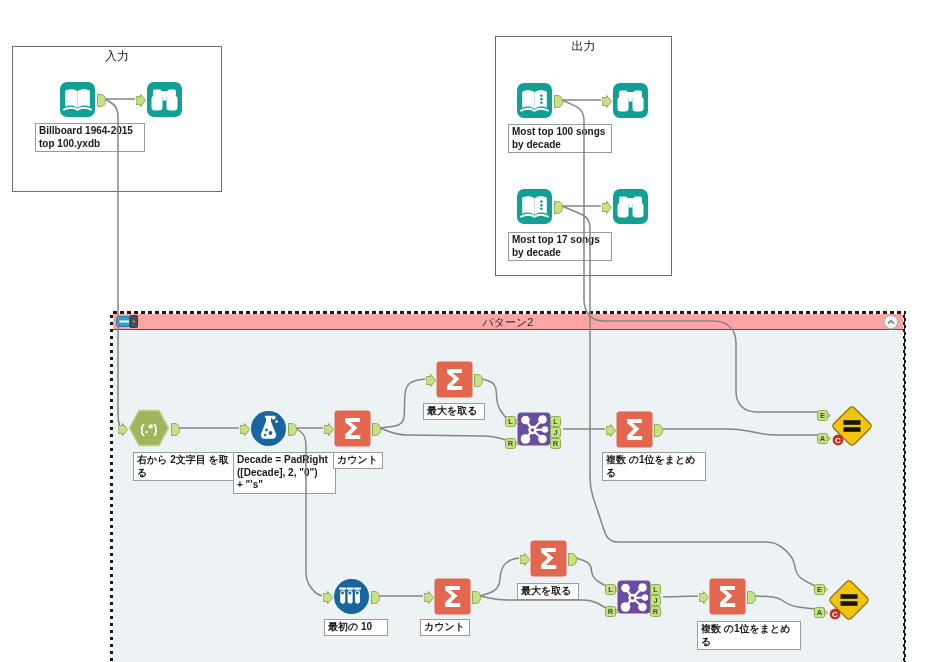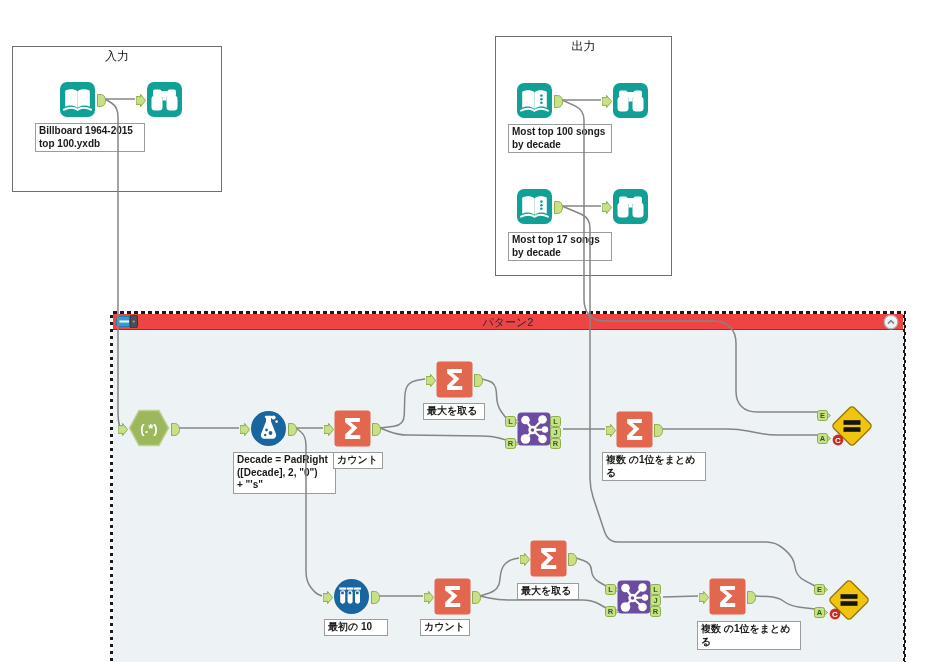--- a/index.html
+++ b/index.html
@@ -5,21 +5,21 @@
   html,body{margin:0;padding:0;background:#fff;}
   #canvas{position:relative;width:929px;height:662px;background:#fff;overflow:hidden;
           font-family:"Liberation Sans","DejaVu Sans",sans-serif;margin-top:28px;}
   
   .tc{position:absolute;background:#fff;border:1px solid #6e6e6e;z-index:1;}
   .tc-title{position:absolute;top:1px;left:0;right:0;text-align:center;font-size:12px;color:#111;}
   
   .tc-sel{position:absolute;z-index:1;
           background:repeating-conic-gradient(#1a1a1a 0 25%,#fff 0 50%) 0 0/7px 7px;}
   .tc-sel-inner{position:absolute;inset:3px;background:#edf2f4;}
-  .tc-sel-header{position:absolute;left:0;right:0;top:0;height:15px;background:#ef4444;
+  .tc-sel-header{position:absolute;left:0;right:0;top:0;height:15px;background:#fca5a5;
                  border-bottom:1px solid #42545c;}
   .tc-sel-title{position:absolute;left:0;right:0;top:1px;text-align:center;font-size:11px;color:#1d2b33;}
   .toggle{position:absolute;left:3px;top:1px;}
   .collapse{position:absolute;right:4px;top:0px;}
   
   #ann-layer{position:absolute;inset:0;z-index:2;pointer-events:none;}
   #wires{position:absolute;inset:0;z-index:3;pointer-events:none;}
   #tool-layer{position:absolute;inset:0;z-index:4;}
   .wire{fill:none;stroke:#858585;stroke-width:1.5px;}
   .tool{position:absolute;}
@@ -57,20 +57,21 @@
     </div>
   </div>
 
   <div id="ann-layer">
       <div class="ann" style="left: 35px; top: 95px; width: 102px;">Billboard 1964-2015
 top 100.yxdb</div>
       <div class="ann" style="left: 508px; top: 96px; width: 96px;">Most top 100 songs
 by decade</div>
       <div class="ann" style="left: 508px; top: 204px; width: 96px;">Most top 17 songs
 by decade</div>
+      <div class="ann" style="left: 133px; top: 424px; width: 99px;">右から 2文字目 を取る</div>
       <div class="ann" style="left: 233px; top: 424px; width: 95px;">Decade = PadRight
 ([Decade], 2, "0")
 + "'s"</div>
       <div class="ann" style="left: 333px; top: 424px; width: 42px;">カウント</div>
       <div class="ann" style="left: 423px; top: 375px; width: 54px;">最大を取る</div>
       <div class="ann" style="left: 602px; top: 424px; width: 96px;">複数 の1位をまとめる</div>
       <div class="ann" style="left: 324px; top: 591px; width: 56px;">最初の 10</div>
       <div class="ann" style="left: 420px; top: 591px; width: 42px;">カウント</div>
       <div class="ann" style="left: 517px; top: 555px; width: 54px;">最大を取る</div>
       <div class="ann" style="left: 697px; top: 593px; width: 96px;">複数 の1位をまとめる</div>

